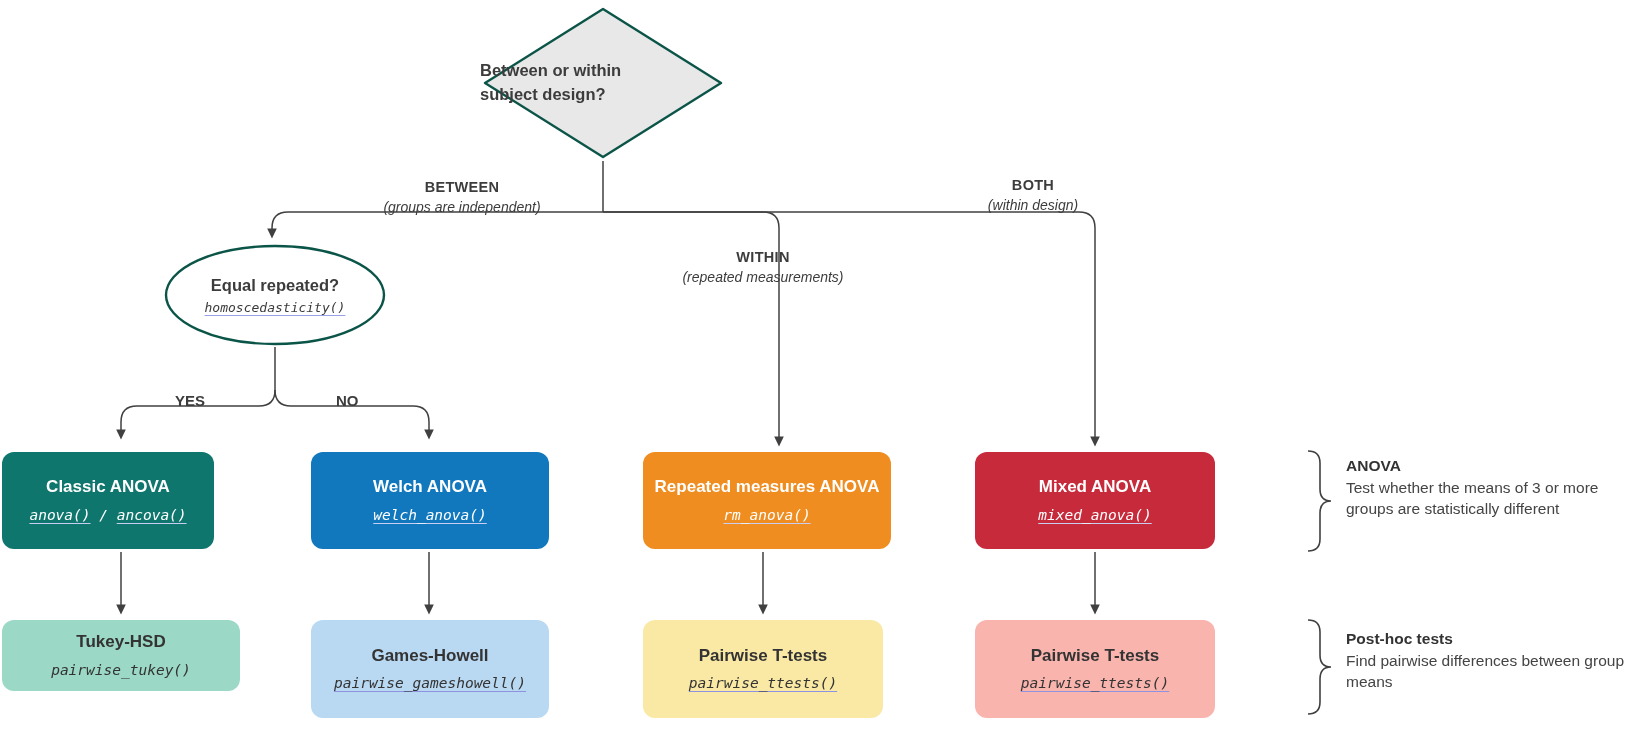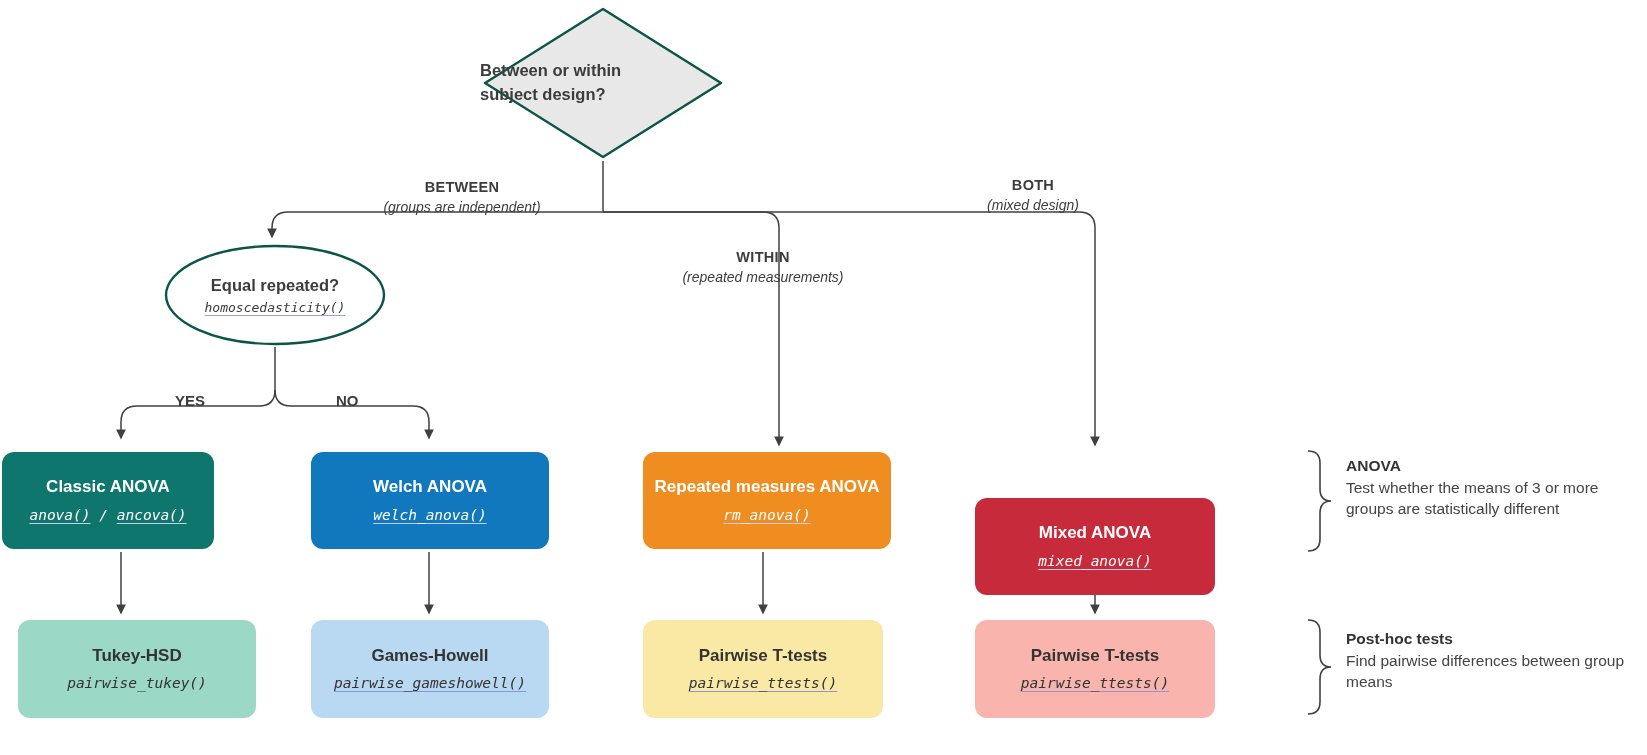--- a/index.html
+++ b/index.html
@@ -221,21 +221,21 @@
     <span class="sub">(groups are independent)</span>
   </div>
 
   <div class="edge-label" style="left:633px; top:248px; width:260px;">
     <span class="main">WITHIN</span>
     <span class="sub">(repeated measurements)</span>
   </div>
 
   <div class="edge-label" style="left:903px; top:176px; width:260px;">
     <span class="main">BOTH</span>
-    <span class="sub">(mixed design)</span>
+    <span class="sub">(within design)</span>
   </div>
 
   <div class="ellipse-wrap">
     <svg width="222" height="102" viewBox="0 0 222 102">
       <ellipse cx="111" cy="51" rx="109" ry="49" fill="#ffffff" stroke="#0b5448" stroke-width="2.4"></ellipse>
     </svg>
     <div class="ellipse-label">
       <span class="ellipse-title">Equal repeated?</span>
       <span class="ellipse-code">homoscedasticity()</span>
     </div>
@@ -258,28 +258,28 @@
     </div>
   </div>
 
   <div class="node-box light-on-dark" style="left:643px; top:452px; width:248px; height:97px; background:#ef8d20;">
     <div class="node-title">Repeated measures ANOVA</div>
     <div class="node-code">
       <span class="lnk">rm_anova()</span>
     </div>
   </div>
 
-  <div class="node-box light-on-dark" style="left:975px; top:452px; width:240px; height:97px; background:#c62a3b;margin-top:46px;">
+  <div class="node-box light-on-dark" style="left:975px; top:452px; width:240px; height:97px; background:#c62a3b;">
     <div class="node-title">Mixed ANOVA</div>
     <div class="node-code">
       <span class="lnk">mixed_anova()</span>
     </div>
   </div>
 
-  <div class="node-box dark-on-light" style="left:18px; top:620px; width:238px; height:98px; background:#9bd8c5;">
+  <div class="node-box dark-on-light" style="left:2px; top:620px; width:238px; height:71px; background:#9bd8c5;">
     <div class="node-title">Tukey-HSD</div>
     <div class="node-code">
       <span>pairwise_tukey()</span>
     </div>
   </div>
 
   <div class="node-box dark-on-light" style="left:311px; top:620px; width:238px; height:98px; background:#b9d8f1;">
     <div class="node-title">Games-Howell</div>
     <div class="node-code">
       <span class="lnk">pairwise_gameshowell()</span>

